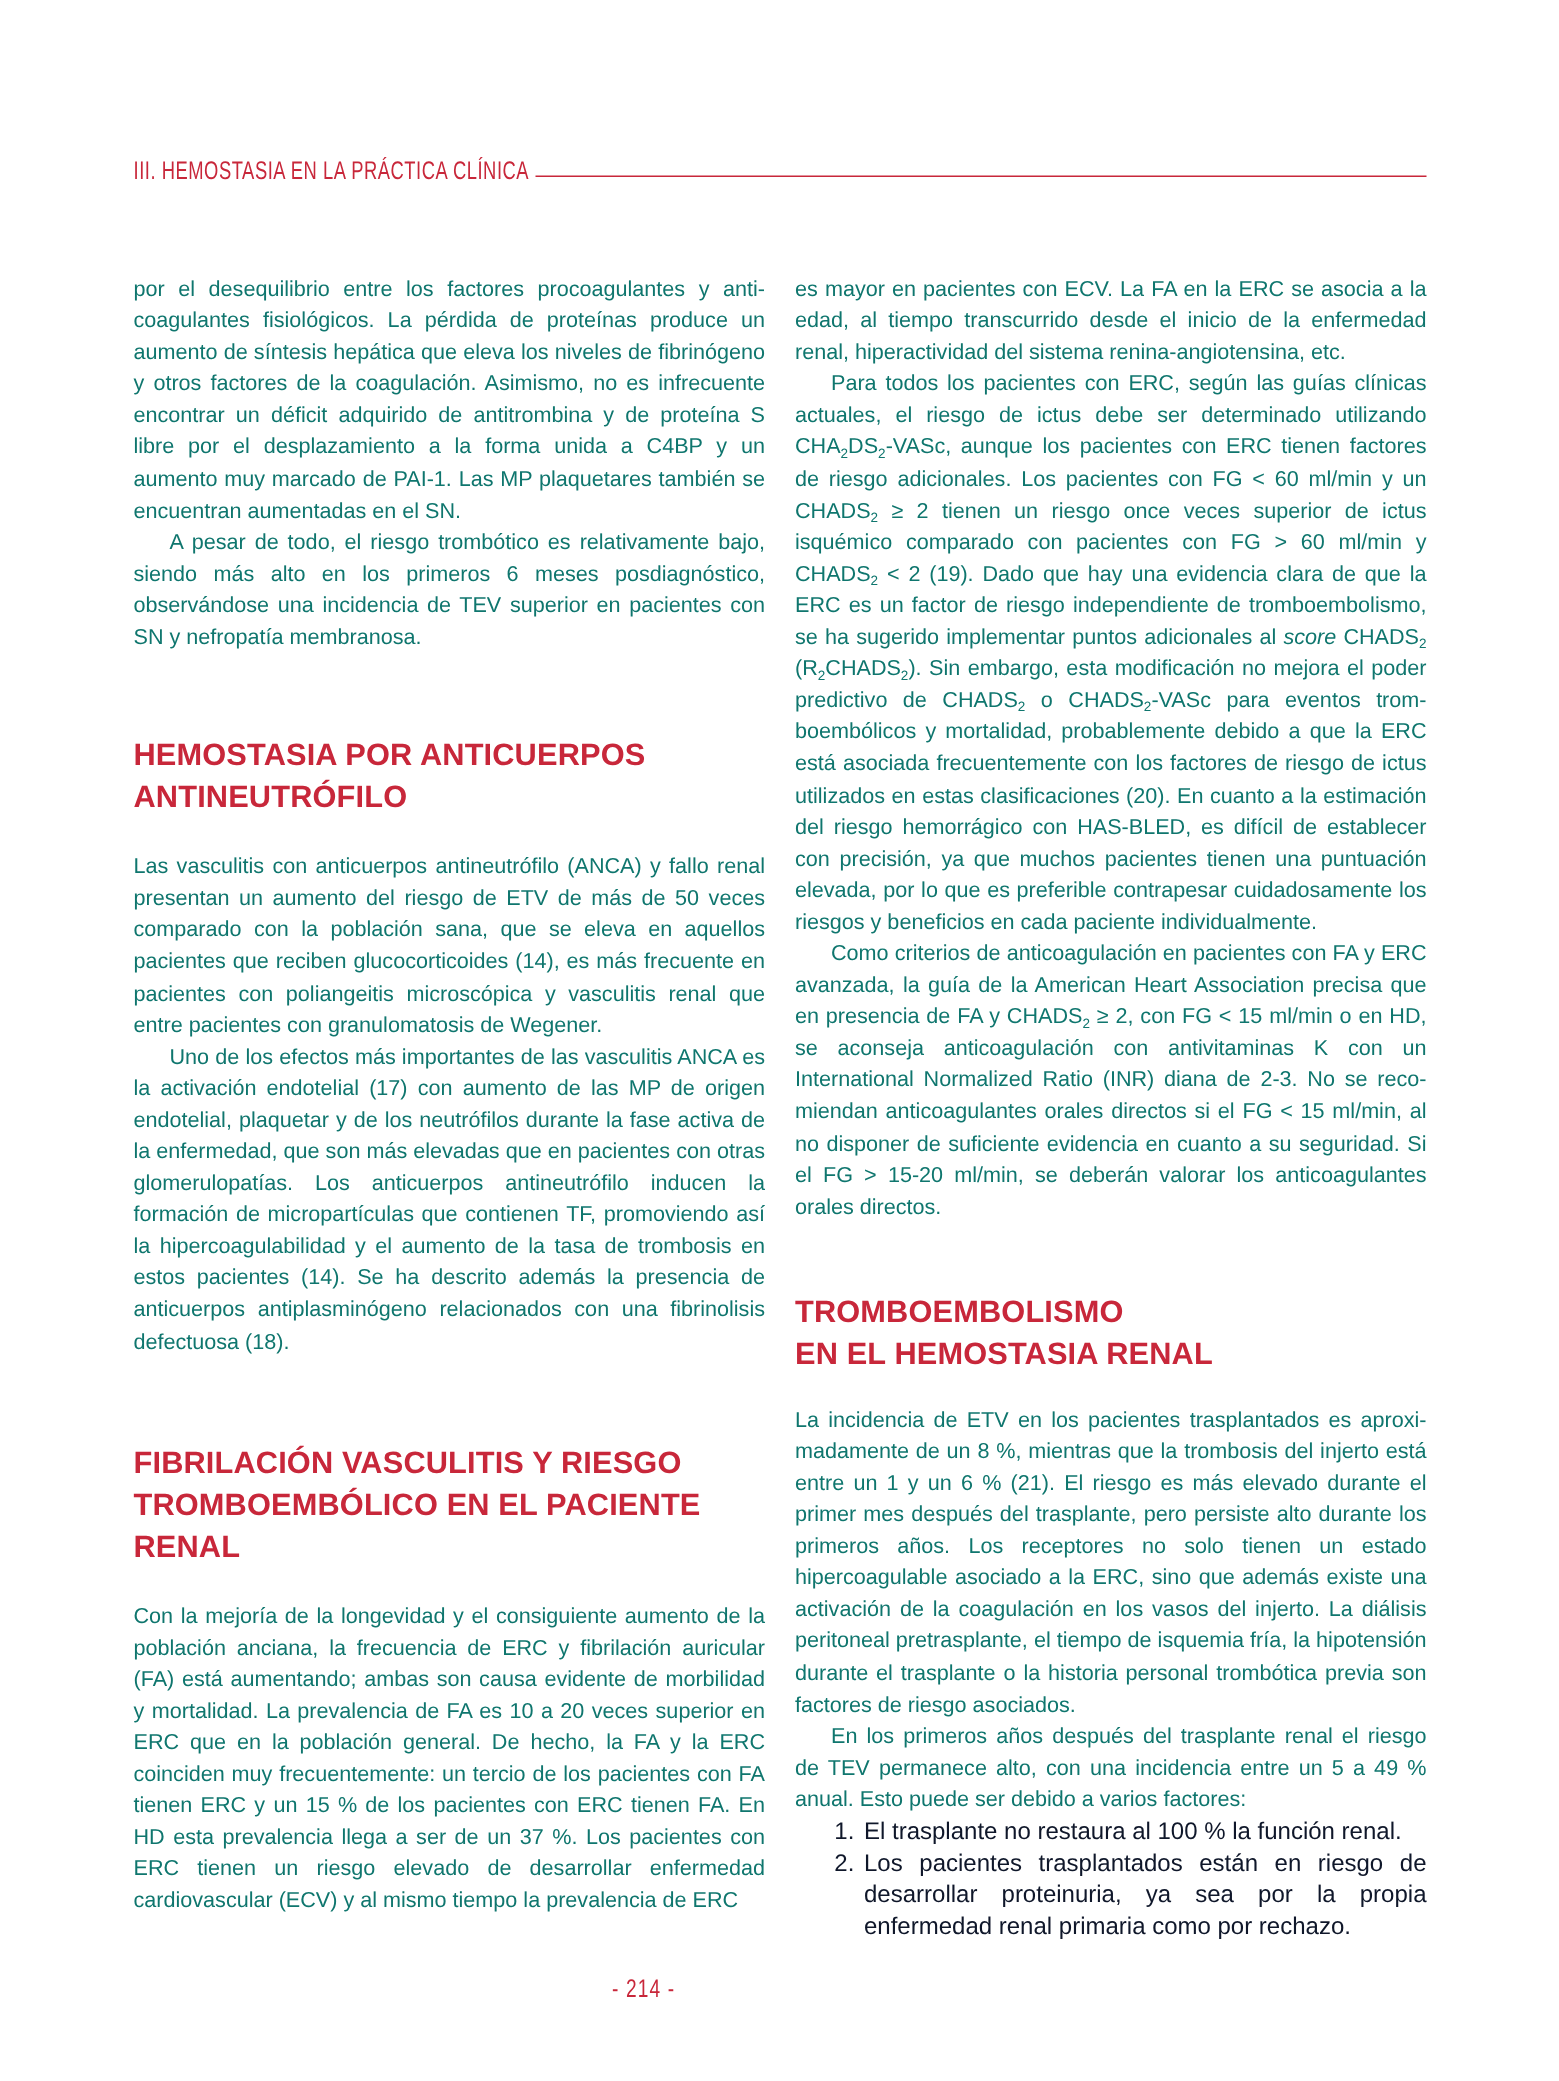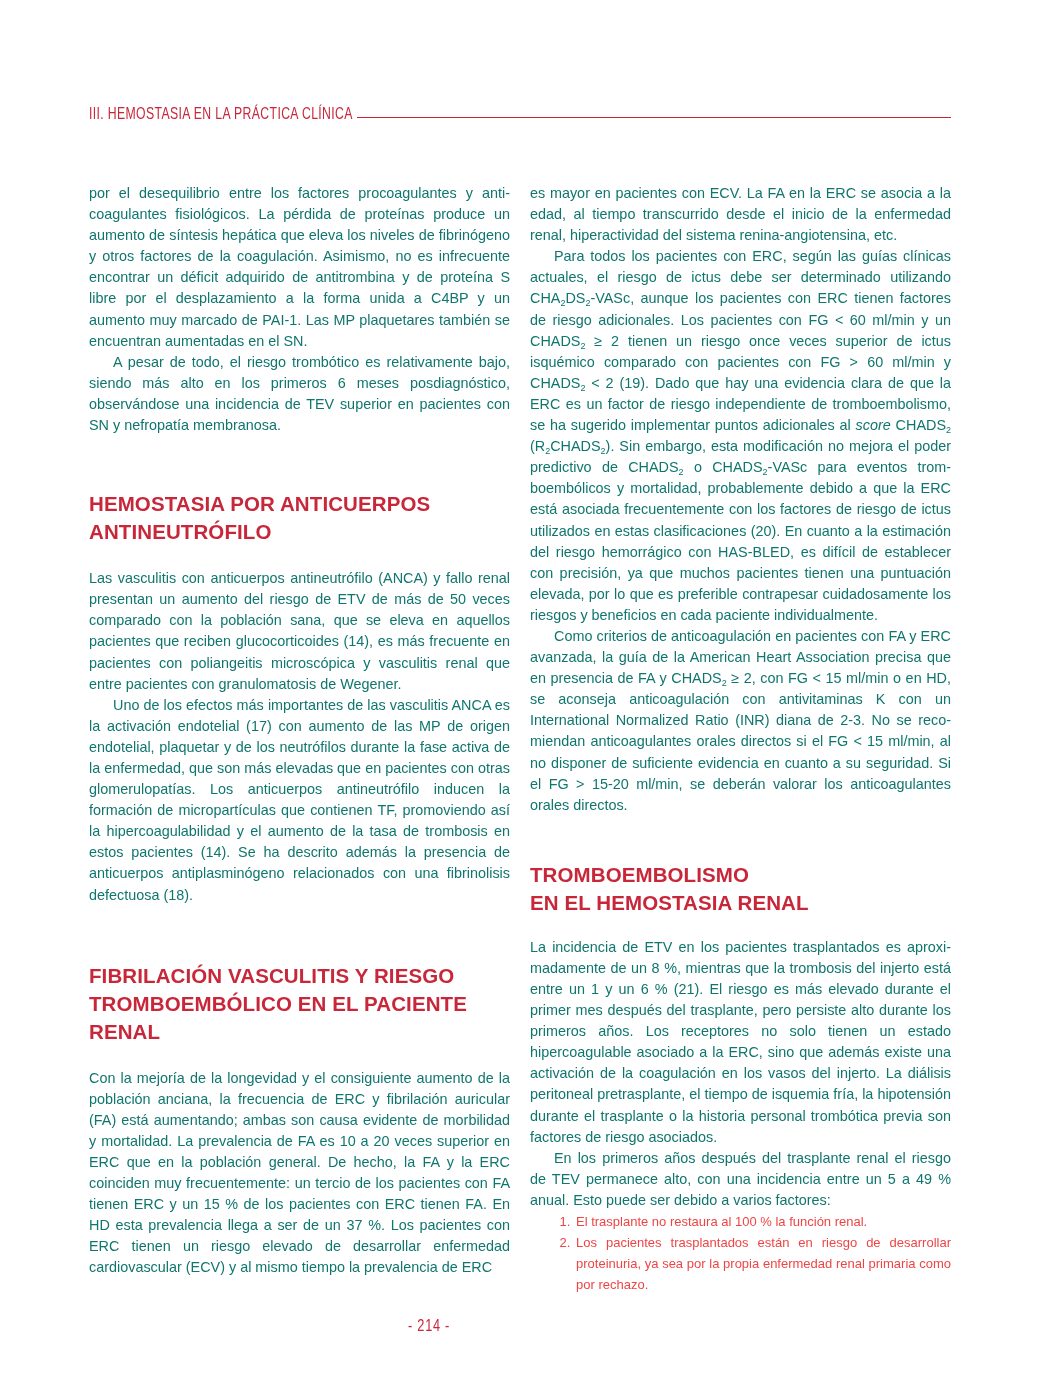--- a/index.html
+++ b/index.html
@@ -8,21 +8,21 @@
   .running-head { position: absolute; left: 89px; top: 96px; width: 862px; height: 26px; display: flex; align-items: flex-end; }
   .running-head .rh-text { font-family: "Liberation Sans Narrow", "Liberation Sans", sans-serif; font-size: 17px; letter-spacing: 0.5px; color: #c8273a; white-space: nowrap; transform: scaleX(0.72); transform-origin: left bottom; display: inline-block; line-height: 1; }
   .running-head .rh-line { position: absolute; left: 268px; right: 0; bottom: 4px; border-bottom: 1px solid #c8273a; }
   .col { position: absolute; top: 183px; width: 421px; }
   .col.left { left: 89px; }
   .col.right { left: 530px; }
   p { margin: 0; font-size: 14.4px; line-height: 21.1px; text-align: justify; hyphens: manual; color: #0f766e; }
   p.indent { text-indent: 24px; }
   h2 { margin: 0; font-size: 20.5px; line-height: 28px; font-weight: bold; color: #c8273a; letter-spacing: 0.1px; }
   sub { font-size: 9px; vertical-align: -3px; line-height: 0; }
-  ol { margin: 0; padding-left: 44px; font-size: 13px; line-height: 21.1px; color: #ef4444; }
+  ol { margin: 0; padding-left: 44px; font-size: 16px; line-height: 21.1px; color: #0f172a; }
   ol li { padding-left: 2px; text-align: justify; }
   .page-number { position: absolute; left: 0; width: 859px; top: 1316px; text-align: center; font-size: 17px; color: #c8273a; letter-spacing: 1px; }
   .page-number span { display: inline-block; transform: scaleX(0.75); }
 </style>
 </head>
 <body>
 
 <header class="running-head">
   <span class="rh-text">III. HEMOSTASIA EN LA PRÁCTICA CLÍNICA</span>
   <span class="rh-line"></span>

